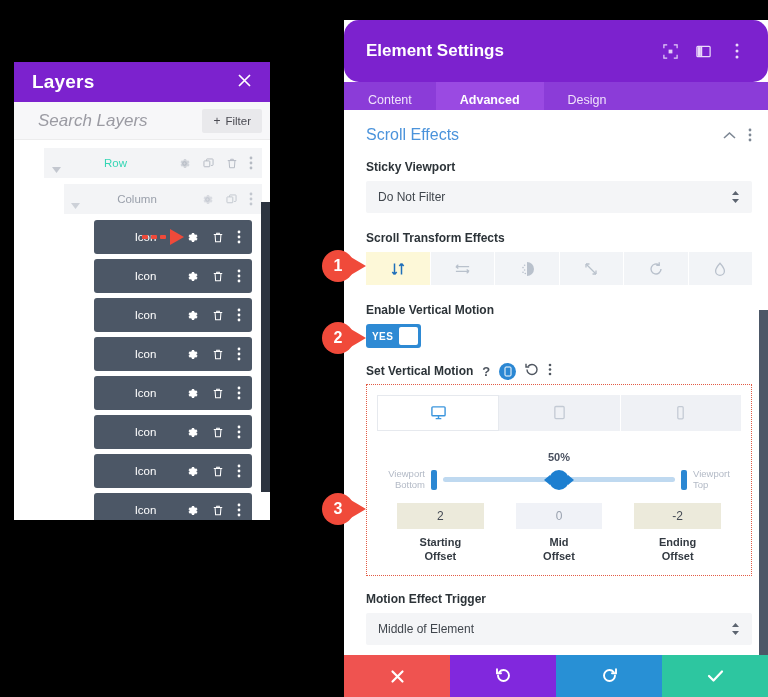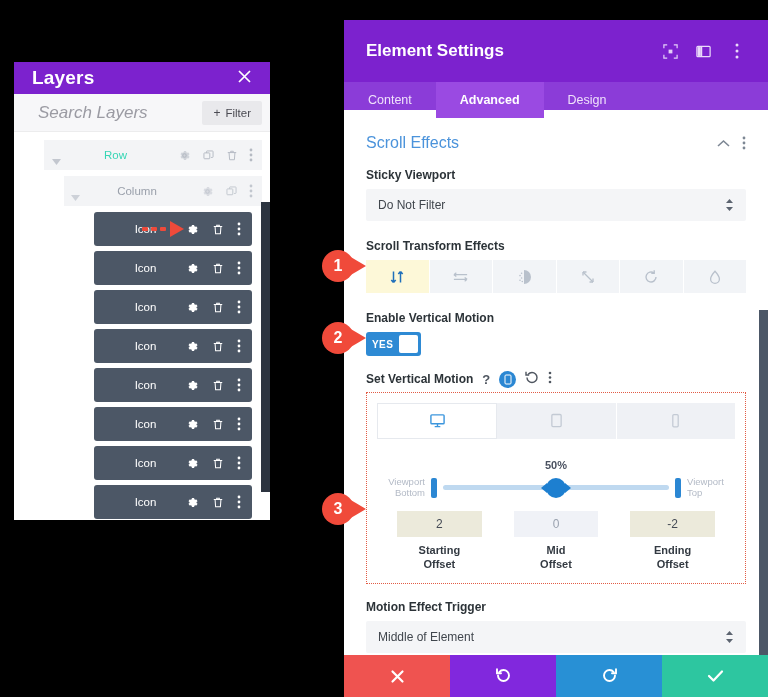--- a/index.html
+++ b/index.html
@@ -12,21 +12,21 @@
   #root { position: relative; width: 768px; height: 697px; background: #000; }
 
   
   .layers-panel {
     position: absolute; left: 14px; top: 62px;
     width: 256px; height: 458px;
     background: #ffffff;
     overflow: hidden;
   }
   .layers-head {
-    height: 32px; background: #7c22ce;
+    height: 40px; background: #7c22ce;
     display: flex; align-items: center; justify-content: space-between;
     padding: 0 18px;
   }
   .layers-title { color: #fff; font-size: 19px; font-weight: 600; letter-spacing: .2px; }
   .layers-close { color: #fff; font-size: 18px; line-height: 1; cursor: pointer; font-weight: 400; }
 
   .layers-search {
     height: 38px; background: #f7f7f9; border-bottom: 1px solid #ececed;
     display: flex; align-items: center; justify-content: space-between;
     padding: 0 8px 0 24px;
@@ -80,34 +80,34 @@
   }
 
   
   .settings {
     position: absolute; left: 344px; top: 20px;
     width: 424px; height: 677px;
     background: #ffffff; overflow: hidden;
   }
   .set-head {
     height: 62px; background: #7c22ce; display: flex; align-items: center;
-    padding: 0 22px; justify-content: space-between;
+    padding: 0 22px; justify-content: space-between; border-radius: 15px;
   }
   .set-title { color: #fff; font-size: 17px; font-weight: 600; }
   .set-head-icons { display: flex; align-items: center; gap: 14px; }
   .hicon { width: 19px; height: 19px; opacity: .95; display:flex; align-items:center; justify-content:center; cursor:pointer;}
 
   .tabs { height: 28px; background: #8b3cd8; display: flex; }
   .tab {
     padding: 0 24px; height: 36px; display: flex; align-items: center;
     color: #f0e2fb; font-size: 12.5px; cursor: pointer;
   }
   .tab.active { background: #9a4ae2; color: #ffffff; font-weight: 600; }
 
-  .body { padding: 16px 22px 0 22px; height: 545px; position: relative; background: #fff; margin-top: 8px; }
+  .body { padding: 16px 16px 0 22px; height: 545px; position: relative; background: #fff; }
 
   .sec-head { display: flex; align-items: center; justify-content: space-between; margin-bottom: 16px;}
   .sec-title { color: #4b93db; font-size: 16px; font-weight: 400; }
   .sec-ctrl { display: flex; align-items: center; gap: 12px; color: #7d8794; }
 
   .field-label { font-size: 12px; color: #2c3338; font-weight: 700; margin-bottom: 7px; }
   .select {
     height: 32px; background: #f4f5f7; border: none; border-radius: 2px;
     display: flex; align-items: center; justify-content: space-between;
     padding: 0 12px; font-size: 12px; color: #40464d; cursor: pointer; margin-bottom: 18px;

